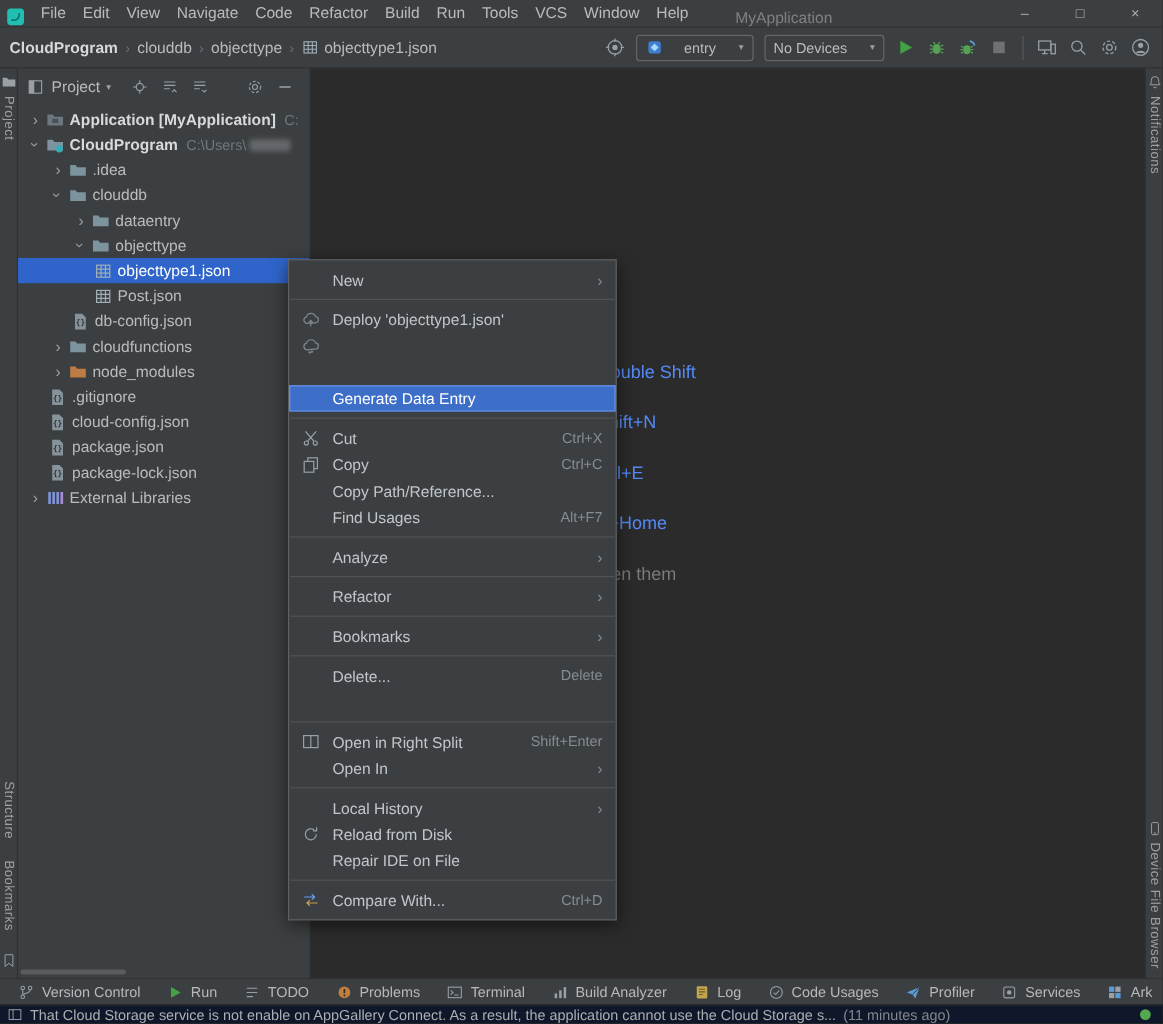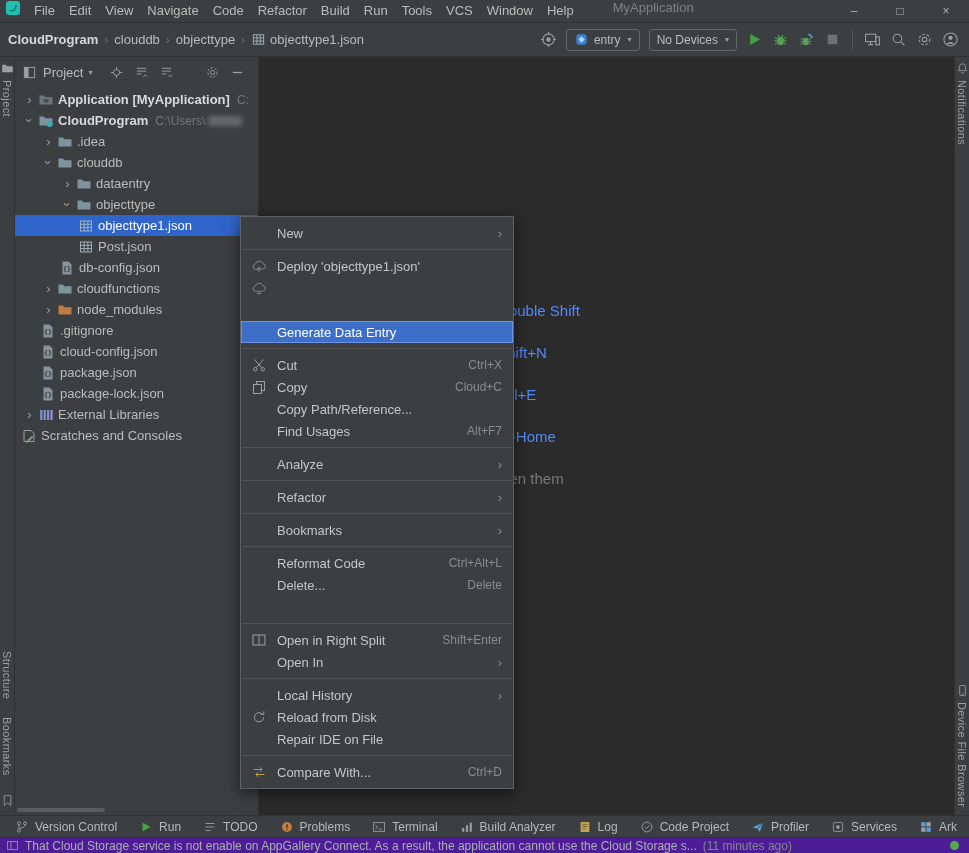--- a/index.html
+++ b/index.html
@@ -4,38 +4,38 @@
 <style>
   * { box-sizing: border-box; margin: 0; padding: 0; }
   html,body { width: 969px; height: 853px; background:#2B2B2B; font-family:"Liberation Sans", sans-serif; overflow:hidden; }
   .app { position:relative; width:969px; height:853px; background:#2B2B2B; color:#BBBBBB; font-size:13px; }
 
   .icon { display:inline-flex; width:16px; height:16px; flex:none; align-items:center; justify-content:center; }
   .icon svg { width:100%; height:100%; }
   .icon-slot { display:inline-flex; flex:none; }
 
   
-  .titlebar { height:23px; background:#3C3F41; border-bottom:1px solid #2F3133; display:flex; align-items:flex-start; }
+  .titlebar { height:23px; background:#3C3F41; border-bottom:1px solid #2F3133; display:flex; align-items:flex-end; }
   .app-icon .icon { width:16px; height:16px; margin:0 6px 0 5px; }
   .menubar { display:flex; height:100%; }
   .menu-item { padding:0 7px; line-height:22px; font-size:13px; color:#BBBBBB; }
   .win-title { color:#7E8184; margin-left:32px; font-size:13px; white-space:nowrap; }
   .win-controls { margin-left:auto; display:flex; height:100%; }
   .win-btn { width:46px; text-align:center; line-height:22px; color:#AFAFAF; font-size:12px; }
 
   
   .toolbar { height:34px; background:#3C3F41; border-bottom:1px solid #2F3133; display:flex; align-items:center; padding:0 10px 0 8px; }
   .breadcrumbs { display:flex; align-items:center; gap:6px; white-space:nowrap; }
   .crumb { display:inline-flex; align-items:center; color:#BBBBBB; }
   .crumb.first { font-weight:700; color:#D6D9DC; }
   .crumb .icon { width:15px; height:15px; margin-right:4px; }
   .crumb-sep { color:#6E7277; font-size:12px; }
   .toolbar-right { margin-left:auto; display:flex; align-items:center; gap:9px; }
   .toolbar-right .icon { width:17px; height:17px; }
-  .tb-combo { height:22px; display:flex; align-items:center; gap:5px; border:1px solid #646769; border-radius:3px; background:#3C3F41; padding:0 7px; font-size:12px; color:#BBBBBB; white-space:nowrap; }
+  .tb-combo { height:22px; display:flex; align-items:center; gap:17px; border:1px solid #646769; border-radius:3px; background:#3C3F41; padding:0 7px; font-size:12px; color:#BBBBBB; white-space:nowrap; }
   .tb-combo .icon { width:15px; height:15px; }
   .combo-caret { font-size:8px; color:#9DA0A3; margin-left:2px; }
   .tb-sep { width:1px; height:20px; background:#55585A; margin:0 2px; }
 
   
   .main { display:flex; height:758px; }
   .strip { width:15px; background:#3C3F41; position:relative; display:flex; flex-direction:column; align-items:center; }
   .strip-left { border-right:1px solid #2F3133; }
   .strip-right { border-left:1px solid #2F3133; }
   .strip .icon { width:13px; height:13px; }
@@ -80,21 +80,21 @@
   .cm-label { flex:1; white-space:nowrap; }
   .cm-shortcut { color:#878C91; font-size:12px; margin-left:18px; }
   .cm-arrow { color:#878C91; margin-left:18px; font-size:13px; }
   .cm-item.highlighted { background:#3D6FC9; box-shadow:inset 0 0 0 1px #6A93E8; color:#FFFFFF; }
   .cm-sep { height:1px; background:#515355; margin:5px 1px; }
 
   
   .bottombar { height:22px; background:#3C3F41; border-top:1px solid #2F3133; display:flex; align-items:center; padding:0 4px; font-size:12px; color:#B6B9BC; overflow:hidden; white-space:nowrap; }
   .bb-item { display:flex; align-items:center; gap:6px; padding:0 11px; height:100%; flex:none; }
   .bb-item .icon { width:14px; height:14px; }
-  .statusbar { height:16px; background:#4c1d95; border-top:1px solid #2F3133; display:flex; align-items:center; gap:6px; padding:0 10px 0 6px; font-size:12px; color:#ACAFB2; white-space:nowrap; overflow:hidden; }
+  .statusbar { height:16px; background:#0f172a; border-top:1px solid #2F3133; display:flex; align-items:center; gap:6px; padding:0 10px 0 6px; font-size:12px; color:#ACAFB2; white-space:nowrap; overflow:hidden; }
   .statusbar .icon { width:13px; height:13px; }
   .sb-msg { overflow:hidden; text-overflow:ellipsis; max-width:790px; }
   .sb-time { color:#84888C; }
   .sb-dot { margin-left:auto; width:9px; height:9px; border-radius:50%; background:#54A94F; flex:none; }
 </style>
 </head>
 <body>
 
 <div class="app">
 
@@ -479,29 +479,20 @@
                 <g fill="#7E93D8">
                   <rect x="2.2" y="3" width="2.2" height="10"></rect>
                   <rect x="5.6" y="3" width="2.2" height="10"></rect>
                   <rect x="9" y="3" width="2.2" height="10"></rect>
                 </g>
                 <rect x="12.4" y="3" width="2.2" height="10" fill="#A98CD9"></rect>
               </svg>
             </span>
             <span class="tree-label">External Libraries</span>
           </div>
-          <div class="tree-row" style="padding-left: 6px;">
-            <span class="icon">
-              <svg viewBox="0 0 16 16">
-                <path d="M3 2.5h7l3 3v8H3z" fill="none" stroke="#9AA0A6"></path>
-                <path d="M5.5 13l5.5-5.5 1.5 1.5L7 14.5l-2 .5z" fill="#63A663"></path>
-              </svg>
-            </span>
-            <span class="tree-label">Scratches and Consoles</span>
-          </div>
         </div>
       <div class="hscrollbar"></div>
     </aside>
 
     <section class="editor">
       <div class="hints" id="hints">
           <div class="hint-line"><span class="hint-label">Search Everywhere</span><span class="hint-shortcut">Double Shift</span></div>
           <div class="hint-line"><span class="hint-label">Go to File</span><span class="hint-shortcut">Ctrl+Shift+N</span></div>
           <div class="hint-line"><span class="hint-label">Recent Files</span><span class="hint-shortcut">Ctrl+E</span></div>
           <div class="hint-line"><span class="hint-label">Navigation Bar</span><span class="hint-shortcut">Alt+Home</span></div>
@@ -587,21 +578,21 @@
       <div class="cm-item">
         <span class="cm-icon">
           <svg viewBox="0 0 16 16">
             <g stroke="#9AA0A6">
               <rect x="5.5" y="2.5" width="8" height="9" fill="none"></rect>
               <rect x="2.5" y="5.5" width="8" height="9" fill="#3C3F41"></rect>
             </g>
           </svg>
         </span>
         <span class="cm-label">Copy</span>
-        <span class="cm-shortcut">Cloud+C</span>
+        <span class="cm-shortcut">Ctrl+C</span>
       </div>
       <div class="cm-item">
         <span class="cm-icon"></span>
         <span class="cm-label">Copy Path/Reference...</span>
       </div>
       <div class="cm-item">
         <span class="cm-icon"></span>
         <span class="cm-label">Find Usages</span>
         <span class="cm-shortcut">Alt+F7</span>
       </div>
@@ -617,25 +608,20 @@
         <span class="cm-label">Refactor</span>
         <span class="cm-arrow">›</span>
       </div>
       <div class="cm-sep"></div>
       <div class="cm-item">
         <span class="cm-icon"></span>
         <span class="cm-label">Bookmarks</span>
         <span class="cm-arrow">›</span>
       </div>
       <div class="cm-sep"></div>
-      <div class="cm-item">
-        <span class="cm-icon"></span>
-        <span class="cm-label">Reformat Code</span>
-        <span class="cm-shortcut">Ctrl+Alt+L</span>
-      </div>
       <div class="cm-item">
         <span class="cm-icon"></span>
         <span class="cm-label">Delete...</span>
         <span class="cm-shortcut">Delete</span>
       </div>
       <div class="cm-item">
         <span class="cm-icon"></span>
       </div>
       <div class="cm-sep"></div>
       <div class="cm-item">
@@ -765,21 +751,21 @@
         </span>
         <span>Log</span>
       </div>
       <div class="bb-item">
         <span class="icon">
           <svg viewBox="0 0 16 16">
             <circle cx="8" cy="8" r="5.6" fill="none" stroke="#9AA0A6"></circle>
             <path d="M5.4 8.1l1.9 1.9 3.4-3.9" fill="none" stroke="#9AA0A6"></path>
           </svg>
         </span>
-        <span>Code Project</span>
+        <span>Code Usages</span>
       </div>
       <div class="bb-item">
         <span class="icon">
           <svg viewBox="0 0 16 16">
             <path d="M1.8 8.2L14 3.2 10 13.8l-2.6-3.9z" fill="#5C9BD6"></path>
             <path d="M7.4 9.9L14 3.2" stroke="#2B2B2B" stroke-width=".8" fill="none"></path>
           </svg>
         </span>
         <span>Profiler</span>
       </div>

